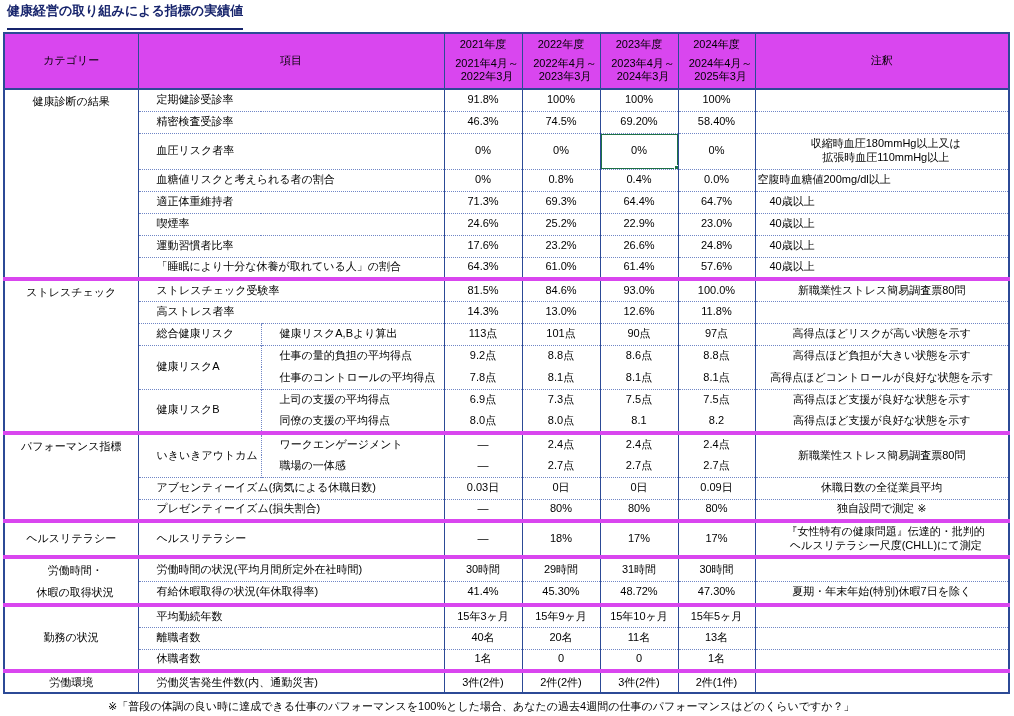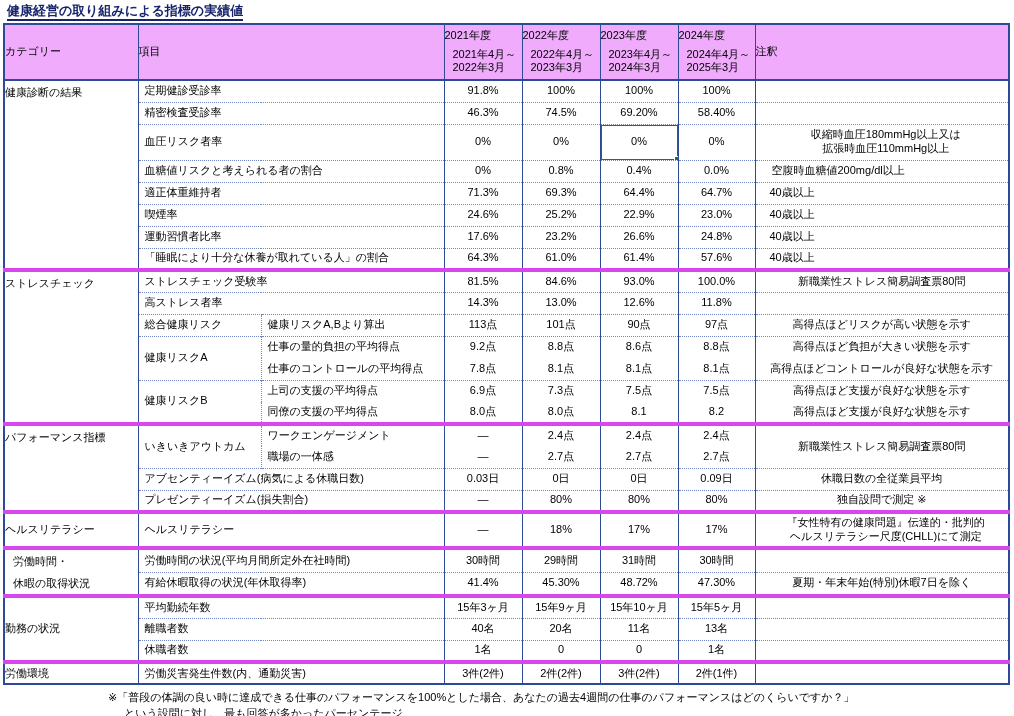--- a/index.html
+++ b/index.html
@@ -1,41 +1,41 @@
 <!DOCTYPE html>
 <html><head>
 <meta charset="utf-8">
 <style>
   html,body{margin:0;padding:0;background:#ffffff;}
   body{width:1014px;height:716px;overflow:hidden;
        font-family:"Liberation Sans","DejaVu Sans",sans-serif;color:#000;}
   .page{position:relative;width:1014px;height:716px;}
   .title{display:inline-block;margin:3px 0 2px 7px;font-size:13px;font-weight:bold;
-         color:#17246c;border-bottom:2px solid #17246c;padding-bottom:1px;line-height:15px;}
+         color:#17246c;border-bottom:2px solid #17246c;padding-bottom:10px;line-height:15px;}
   table{border-collapse:collapse;table-layout:fixed;margin-left:3px;
         border:2px solid #2c4a96;width:1005px;}
   td{font-size:11px;padding:0;overflow:hidden;white-space:nowrap;line-height:1.25;
      vertical-align:middle;}
   tr{height:22px;}
   tr.tall{height:36px;}
   tr.hrow{height:56px;}
-  .hrow td{background:#f0abfc;border-bottom:2px solid #2c4a96;}
+  .hrow td{background:#d946ef;text-align:center;border-bottom:2px solid #2c4a96;}
   .yl{margin-bottom:5px;}
   .pre{white-space:pre-line;padding-left:8px;}
   .bl{border-left:1px solid #2c4a96;}
   .bld{border-left:1px dotted #7086c6;}
   tr.sepD td{border-top:1px dotted #7086c6;}
   tr.sepS td{border-top:4px solid #d946ef;}
-  td.cat{}
+  td.cat{text-align:center;}
   td.cat.top{vertical-align:top;padding-top:5px;}
   td.cat.c2l{line-height:2.0;}
-  td.item{text-align:left;padding-left:6px;}
+  td.item{text-align:left;padding-left:18px;}
   td.val{text-align:center;}
   td.note{text-align:center;}
-  td.note.nleft{text-align:left;padding-left:16px;}
+  td.note.nleft{text-align:left;padding-left:2px;}
   td.note.nindent{text-align:left;padding-left:14px;}
   td.sel{position:relative;}
   .selbox{position:absolute;top:-1px;left:-1px;right:-1px;bottom:-1px;
           border:2px solid #1e7145;pointer-events:none;}
   .selhandle{position:absolute;right:-4px;bottom:-4px;width:5px;height:5px;
              background:#1e7145;border:1px solid #fff;}
   .footnote{margin:5px 0 0 108px;font-size:11px;line-height:1.45;}
   .footnote .l2{margin-left:16px;}
 </style>
 </head>

